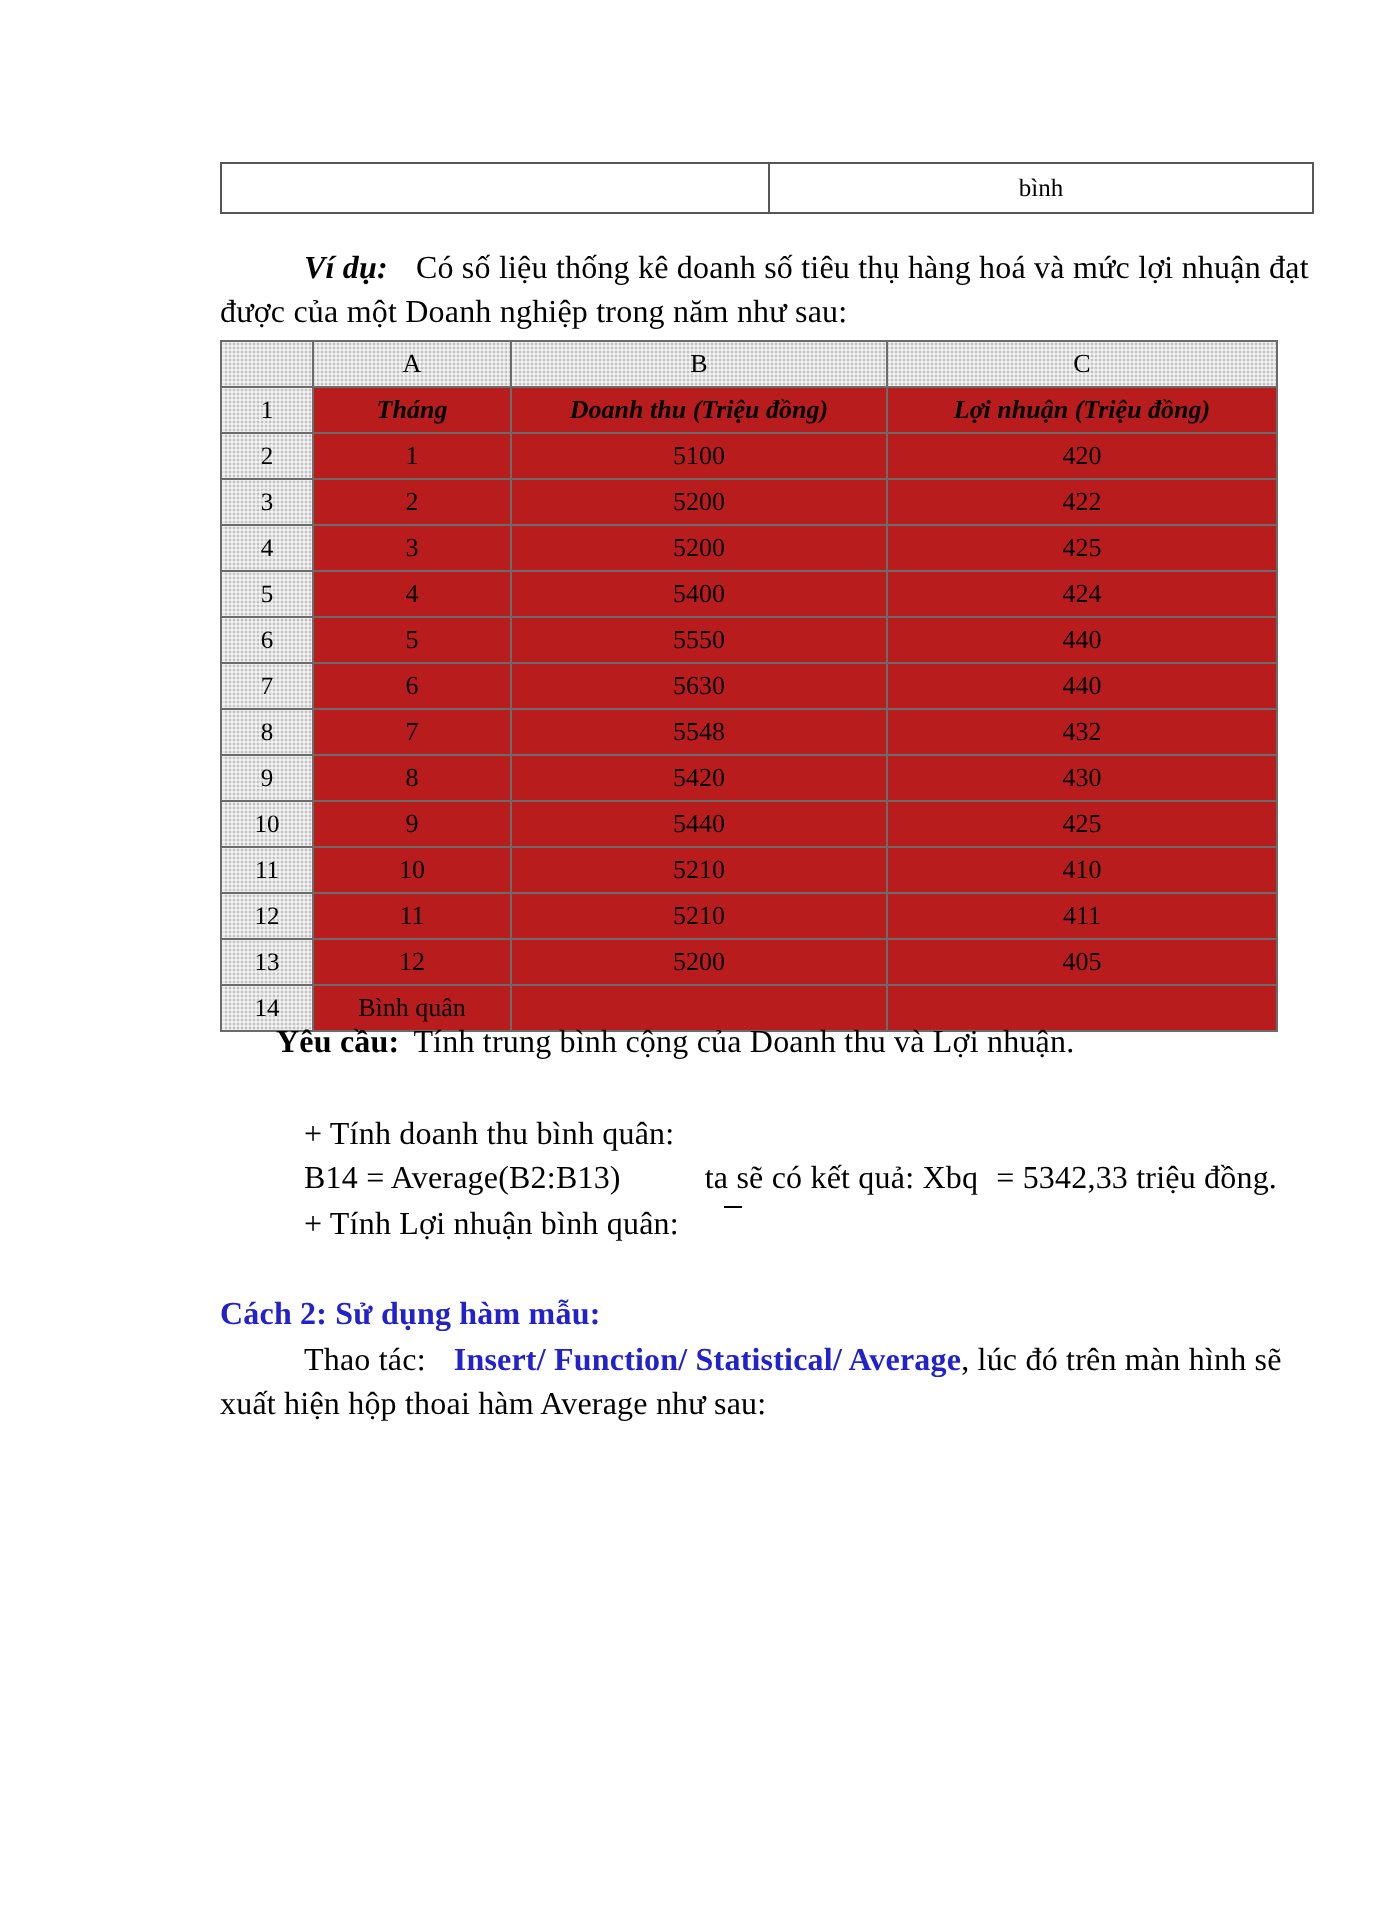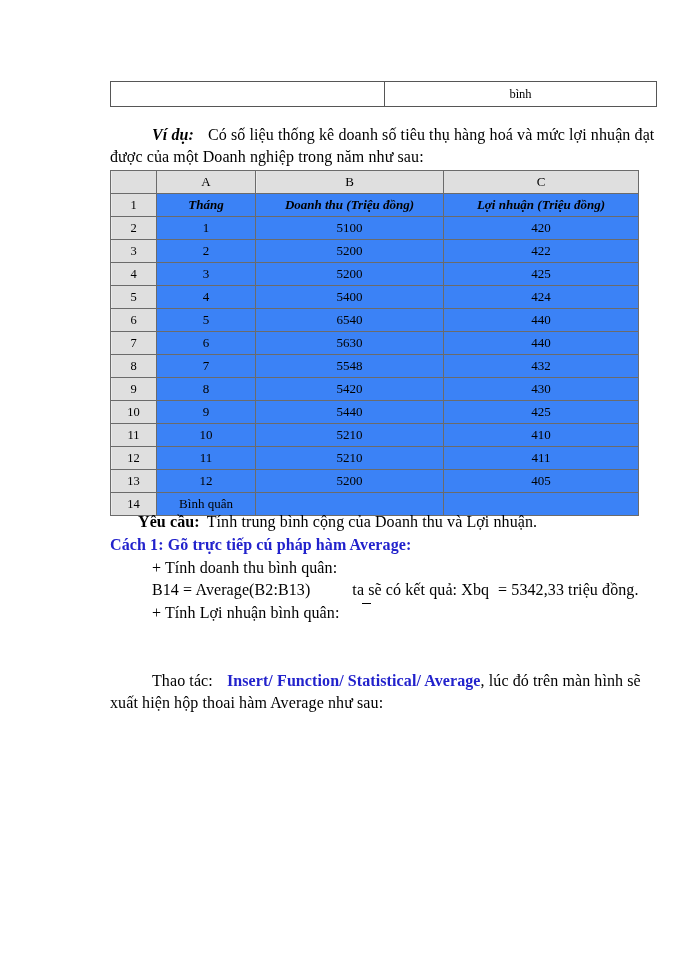--- a/index.html
+++ b/index.html
@@ -72,21 +72,21 @@
   .sheet col.col-c   { width: 195px; }
 
   .sheet td, .sheet th {
     border: 1px solid #6b6b6b;
     height: 23px;
     font-size: 13px;
     font-weight: normal;
     text-align: center;
     vertical-align: middle;
     padding: 0 2px;
-    background: #3b82f6;
+    background: #b91c1c;
     box-sizing: border-box;
   }
   .sheet .hdr-cell {
     background-color: #c3c3c3;
     background-image:
       repeating-linear-gradient(0deg,
         rgba(255,255,255,0.55) 0px, rgba(255,255,255,0.55) 1px,
         rgba(255,255,255,0) 1px, rgba(255,255,255,0) 2px),
       repeating-linear-gradient(90deg,
         rgba(255,255,255,0.55) 0px, rgba(255,255,255,0.55) 1px,
@@ -202,21 +202,21 @@
       </tr>
       <tr>
         <td class="rownum">5</td>
         <td>4</td>
         <td>5400</td>
         <td>424</td>
       </tr>
       <tr>
         <td class="rownum">6</td>
         <td>5</td>
-        <td>6540</td>
+        <td>5550</td>
         <td>440</td>
       </tr>
       <tr>
         <td class="rownum">7</td>
         <td>6</td>
         <td>5630</td>
         <td>440</td>
       </tr>
       <tr>
         <td class="rownum">8</td>
@@ -261,37 +261,37 @@
         <td></td>
         <td></td>
       </tr>
     </tbody>
   </table>
 
   <div class="para" style="left:110px; top:511px;">
     <span class="sp"></span><span class="sp"></span><span class="b">Yêu cầu:</span><span class="sp-sm"></span><span>Tính trung bình cộng của Doanh  thu và  Lợi nhuận.</span>
   </div>
 
-  <div class="para" style="left:110px; top:534px;">
-    <span class="blue-bold">Cách 1: Gõ trực tiếp cú pháp  hàm  Average:</span>
-  </div>
 
   <div class="para" style="left:110px; top:557px;">
     <span class="sp-lg"></span><span>+ Tính  doanh thu bình quân:</span>
   </div>
 
   <div class="para" style="left:110px; top:579px;">
     <span class="sp-lg"></span><span>B14 = Average(B2:B13)</span><span class="sp-lg"></span><span class="overbar"><span>ta sẽ có kết quả:  Xbq</span><span class="bar"></span></span><span class="sp-sm"></span><span>= 5342,33 triệu đồng.</span>
   </div>
 
   <div class="para" style="left:110px; top:602px;">
     <span class="sp-lg"></span><span>+ Tính  Lợi nhuận  bình quân:</span>
   </div>
 
 
+  <div class="para" style="left:110px; top:647px;">
+    <span class="blue-bold">Cách 2: Sử dụng hàm mẫu:</span>
+  </div>
 
   <div class="para" style="left:110px; top:692px;">
     <span>xuất hiện hộp thoai hàm Average  như sau:</span>
   </div>
 
   <div class="para" style="left:110px; top:670px;">
     <span class="sp-lg"></span><span>Thao  tác:</span><span class="sp"></span><span class="blue-bold">Insert/ Function/ Statistical/ Average</span><span>, lúc đó trên màn hình  sẽ</span>
   </div>
 
 </div>

